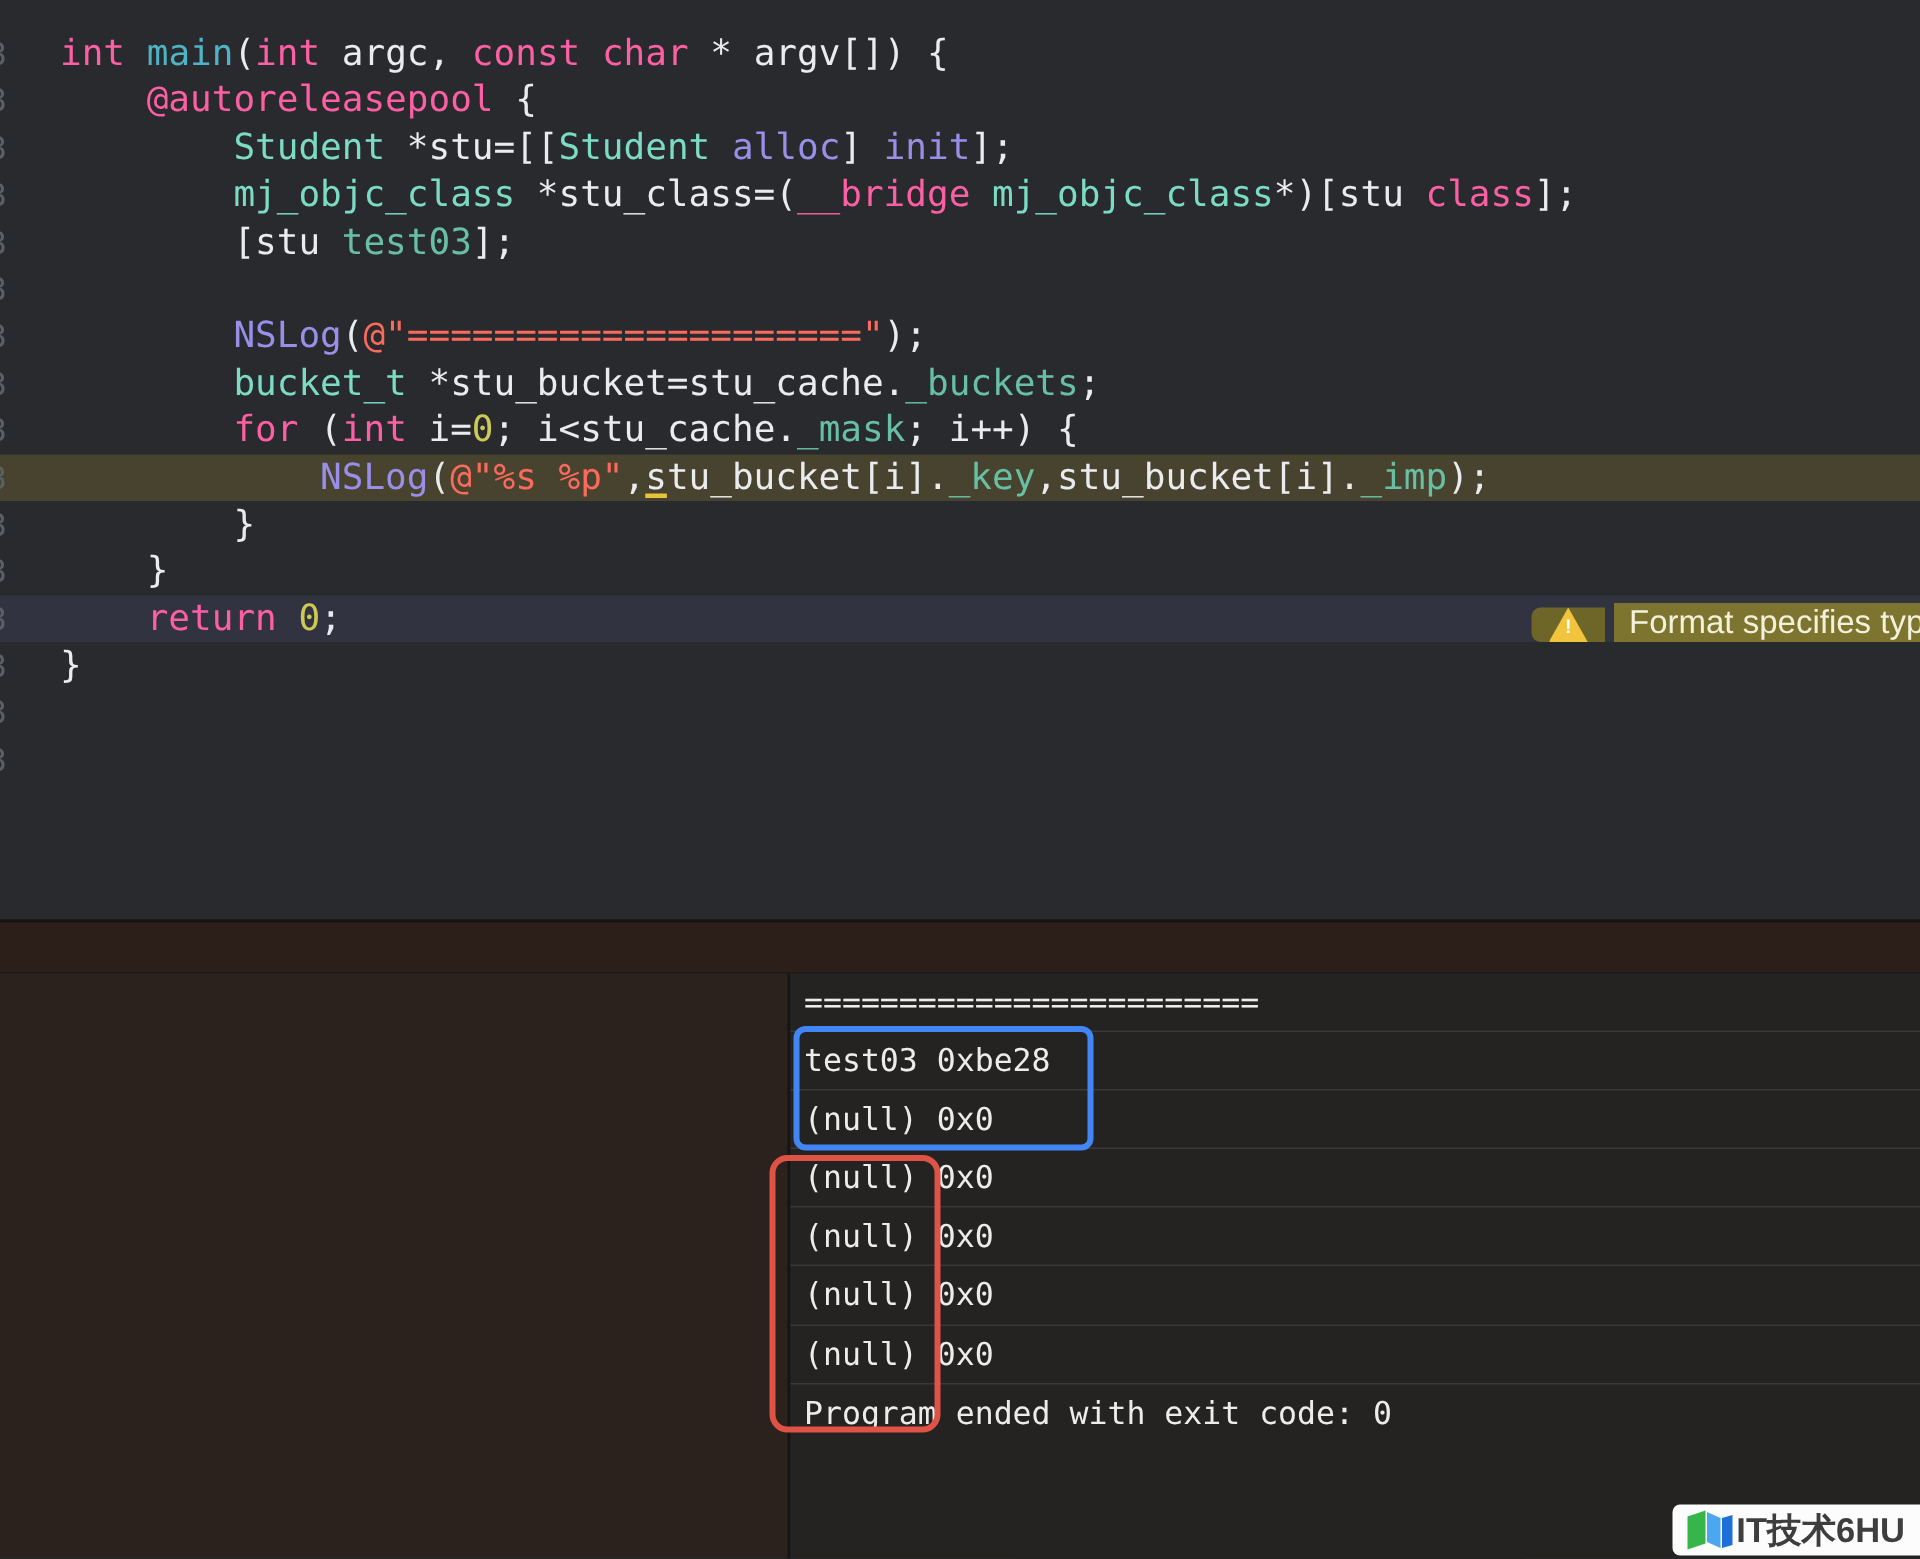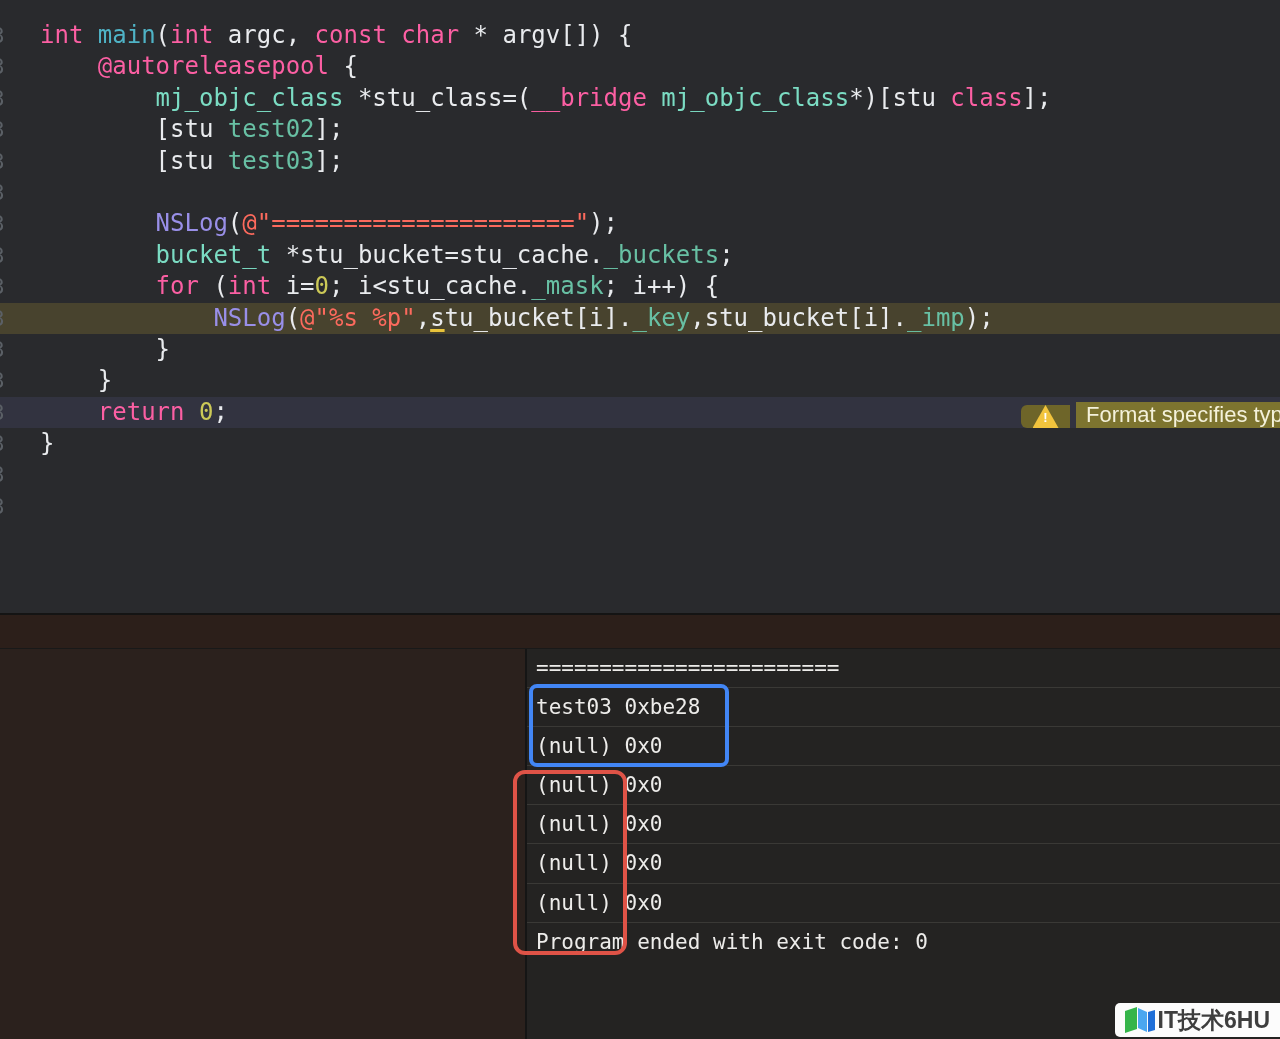--- a/index.html
+++ b/index.html
@@ -66,22 +66,22 @@
              border-radius:5px 0 0 5px;display:flex;align-items:center;gap:1px;padding:0 10px 0 8px;}
   .wm-text{font-family:"Liberation Sans",sans-serif;font-size:23px;font-weight:600;color:#3e3e3e;white-space:nowrap;}
 </style>
 </head>
 <body>
 
 <div class="editor">
   <div id="code-lines">
       <div class="code-line"><span class="gutter-mark"><span>3</span></span><span class="tok-kw">int</span><span class="tok-pl"> </span><span class="tok-mn">main</span><span class="tok-pl">(</span><span class="tok-kw">int</span><span class="tok-pl"> argc, </span><span class="tok-kw">const</span><span class="tok-pl"> </span><span class="tok-kw">char</span><span class="tok-pl"> * argv[]) {</span></div>
       <div class="code-line"><span class="gutter-mark"><span>3</span></span><span class="tok-pl">    </span><span class="tok-kw">@autoreleasepool</span><span class="tok-pl"> {</span></div>
+      <div class="code-line"><span class="gutter-mark"><span>3</span></span><span class="tok-pl">        </span><span class="tok-ty">Student</span><span class="tok-pl"> *stu=[[</span><span class="tok-ty">Student</span><span class="tok-pl"> </span><span class="tok-fn">alloc</span><span class="tok-pl">] </span><span class="tok-fn">init</span><span class="tok-pl">];</span></div>
       <div class="code-line"><span class="gutter-mark"><span>3</span></span><span class="tok-pl">        </span><span class="tok-ty">mj_objc_class</span><span class="tok-pl"> *stu_class=(</span><span class="tok-kw">__bridge</span><span class="tok-pl"> </span><span class="tok-ty">mj_objc_class</span><span class="tok-pl">*)[stu </span><span class="tok-kw">class</span><span class="tok-pl">];</span></div>
-      <div class="code-line"><span class="gutter-mark"><span>3</span></span><span class="tok-pl">        [stu </span><span class="tok-pr">test02</span><span class="tok-pl">];</span></div>
       <div class="code-line"><span class="gutter-mark"><span>3</span></span><span class="tok-pl">        [stu </span><span class="tok-pr">test03</span><span class="tok-pl">];</span></div>
       <div class="code-line"><span class="gutter-mark"><span>3</span></span></div>
       <div class="code-line"><span class="gutter-mark"><span>3</span></span><span class="tok-pl">        </span><span class="tok-fn">NSLog</span><span class="tok-pl">(</span><span class="tok-st">@"====================="</span><span class="tok-pl">);</span></div>
       <div class="code-line"><span class="gutter-mark"><span>3</span></span><span class="tok-pl">        </span><span class="tok-ty">bucket_t</span><span class="tok-pl"> *stu_bucket=stu_cache.</span><span class="tok-pr">_buckets</span><span class="tok-pl">;</span></div>
       <div class="code-line"><span class="gutter-mark"><span>3</span></span><span class="tok-pl">        </span><span class="tok-kw">for</span><span class="tok-pl"> (</span><span class="tok-kw">int</span><span class="tok-pl"> i=</span><span class="tok-nu">0</span><span class="tok-pl">; i&lt;stu_cache.</span><span class="tok-pr">_mask</span><span class="tok-pl">; i++) {</span></div>
       <div class="code-line hl-warn"><span class="gutter-mark"><span>3</span></span><span class="tok-pl">            </span><span class="tok-fn">NSLog</span><span class="tok-pl">(</span><span class="tok-st">@"%s %p"</span><span class="tok-pl">,</span><span class="tok-up">s</span><span class="tok-pl">tu_bucket[i].</span><span class="tok-pr">_key</span><span class="tok-pl">,stu_bucket[i].</span><span class="tok-pr">_imp</span><span class="tok-pl">);</span></div>
       <div class="code-line"><span class="gutter-mark"><span>3</span></span><span class="tok-pl">        }</span></div>
       <div class="code-line"><span class="gutter-mark"><span>3</span></span><span class="tok-pl">    }</span></div>
       <div class="code-line hl-cur"><span class="gutter-mark"><span>3</span></span><span class="tok-pl">    </span><span class="tok-kw">return</span><span class="tok-pl"> </span><span class="tok-nu">0</span><span class="tok-pl">;</span></div>
       <div class="code-line"><span class="gutter-mark"><span>3</span></span><span class="tok-pl">}</span></div>

